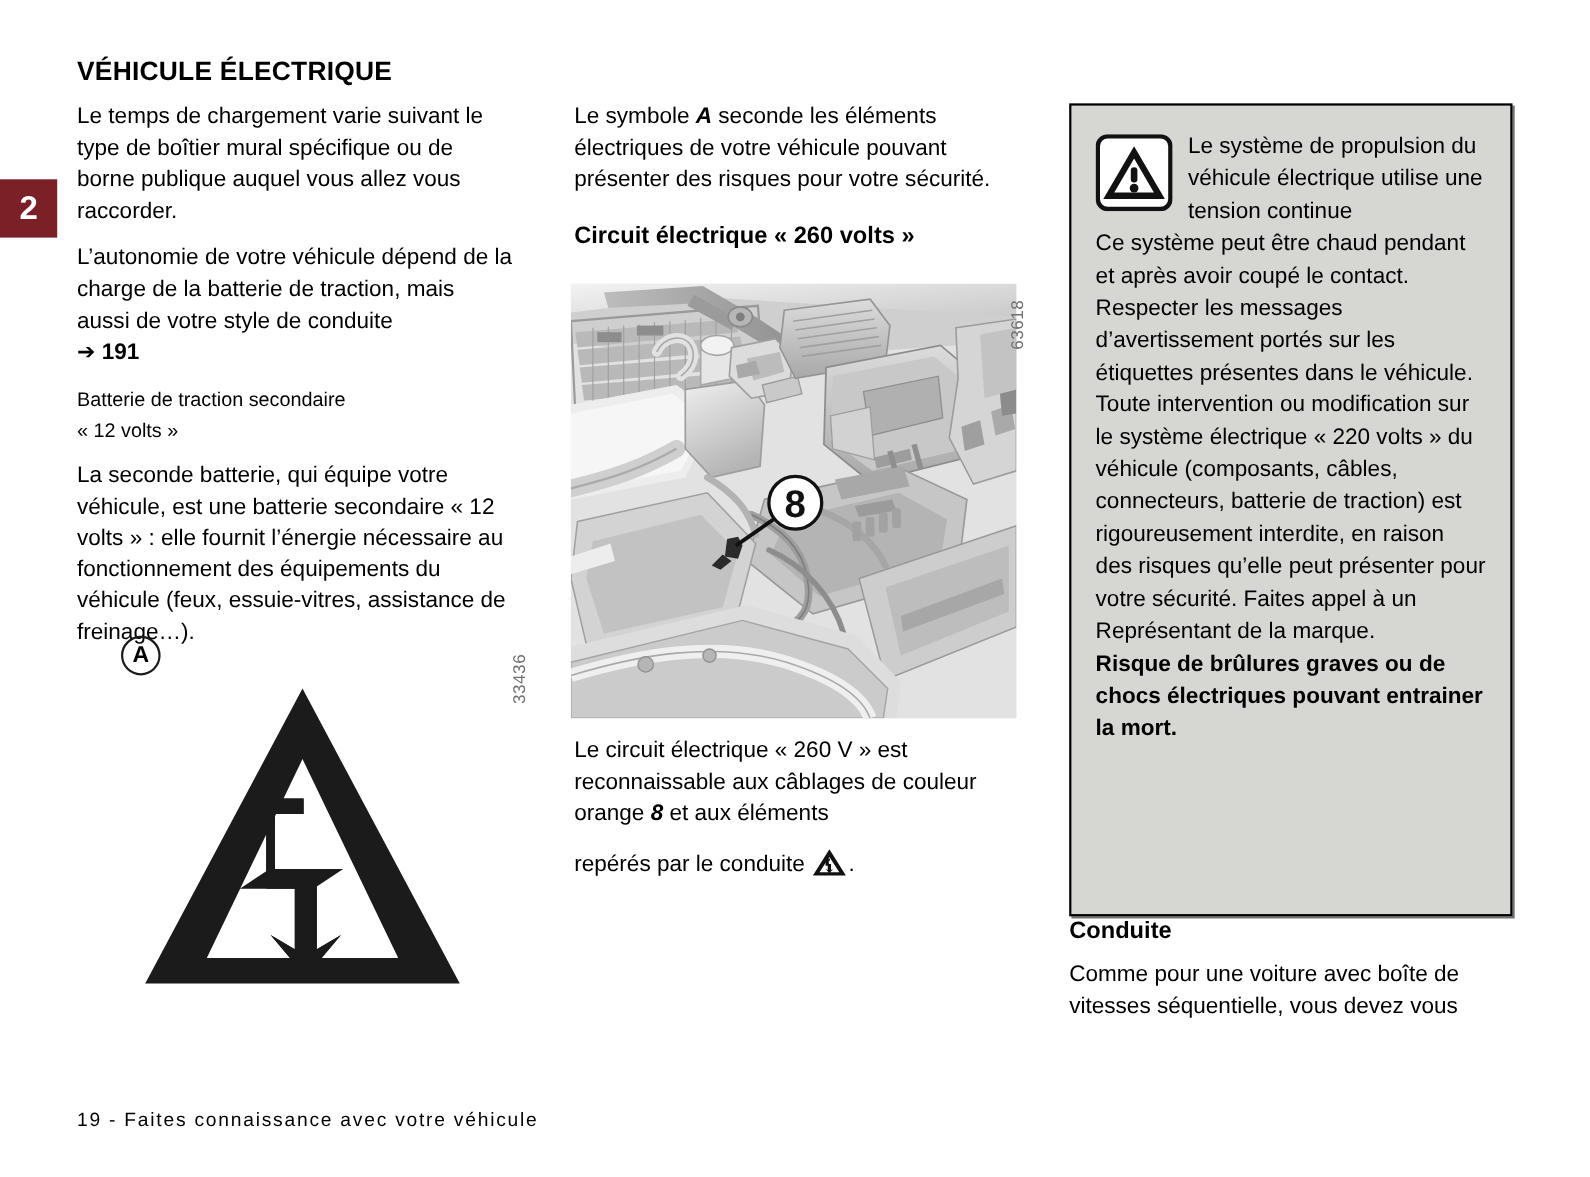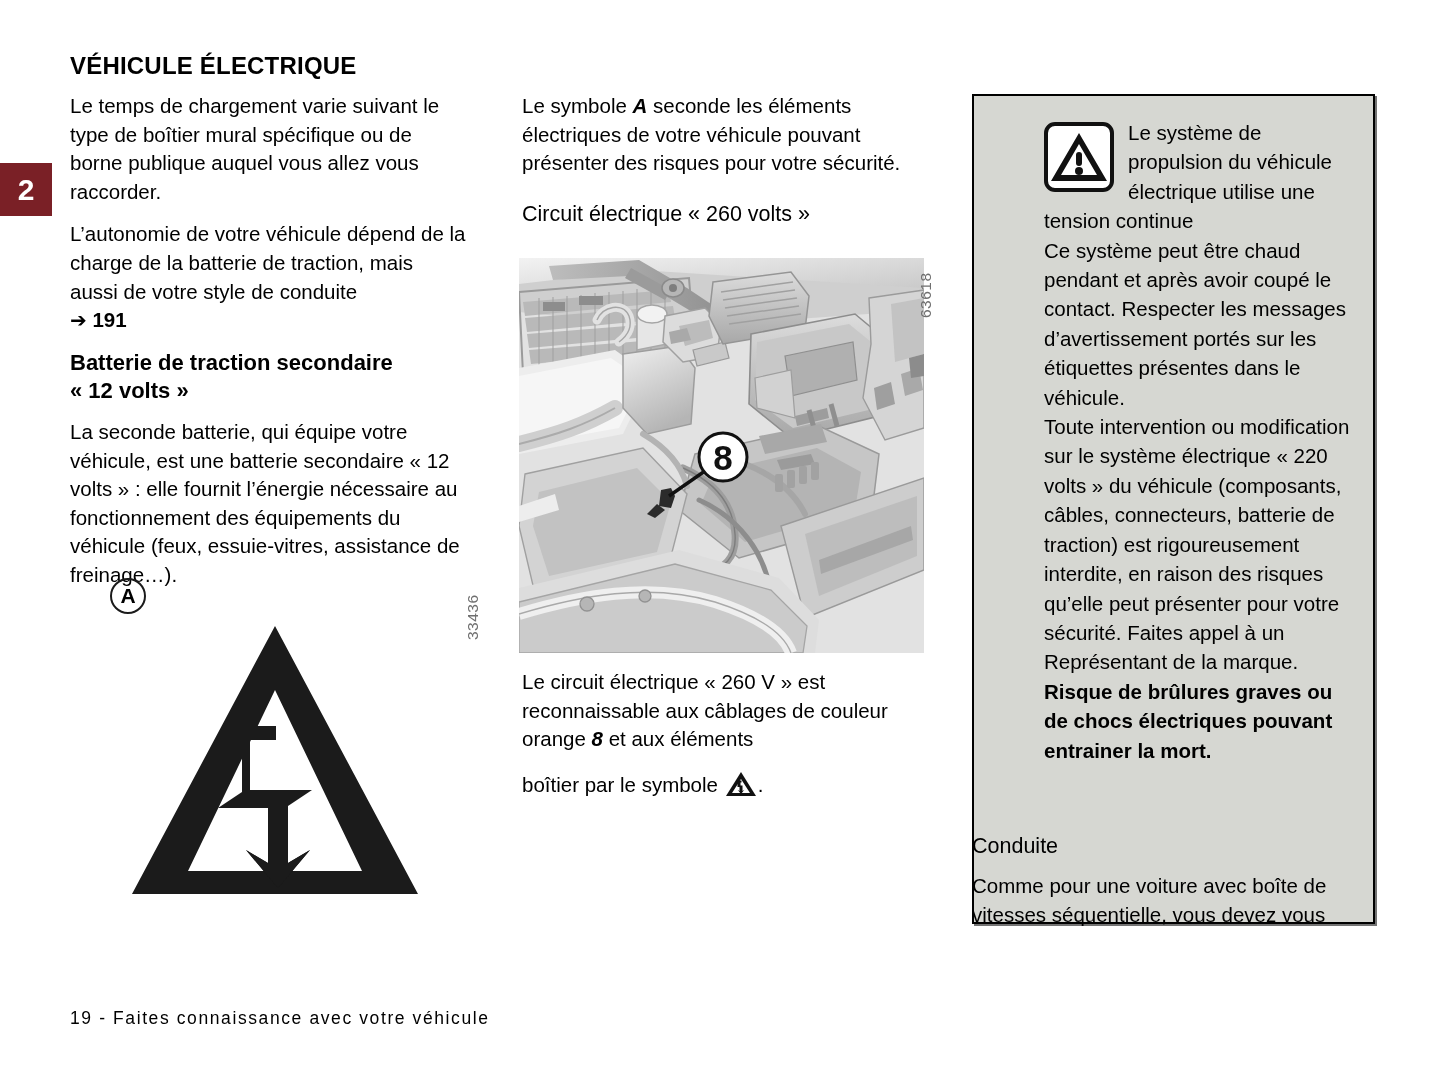--- a/index.html
+++ b/index.html
@@ -53,28 +53,28 @@
   #col2 { left: 522px; width: 404px; }
 
   p.body {
     margin: 0 0 14px 0;
     font-size: 20.5px;
     line-height: 28.6px;
   }
 
   h3.sub {
     margin: 0 0 12px 0;
-    font-size: 22px;
-    font-weight: 700;
+    font-size: 18px;
+    font-weight: 400;
     line-height: 28.6px;
   }
   h3.head2 {
     margin: 0 0 14px 0;
     font-size: 21.5px;
-    font-weight: 400;
+    font-weight: 700;
     line-height: 28px;
   }
 
   .ital-b { font-style: italic; font-weight: 700; }
 
   .arrow-ref {
     font-weight: 700;
   }
   .arrow-glyph {
     font-weight: 400;
@@ -142,26 +142,25 @@
     width: 34px;
     height: 28px;
   }
 
   
   #warning-box {
     position: absolute;
     left: 972px;
     top: 94px;
     width: 403px;
-    height: 830px;
+    height: 739px;
     background: #d6d7d2;
     border: 2px solid #000000;
     box-sizing: border-box;
     box-shadow: 2px 2px 0 0 rgba(0,0,0,0.55);
-    padding-left: 48px;
   }
   #warning-inner {
     padding: 22px 22px 16px 22px;
     font-size: 20.5px;
     line-height: 29.4px;
   }
   #warn-icon {
     float: left;
     width: 70px;
     height: 70px;
@@ -388,21 +387,21 @@
     <line x1="150" y1="238" x2="196" y2="206" stroke="#111111" stroke-width="3.5"></line>
     <circle cx="204" cy="199" r="24" fill="#ffffff" stroke="#111111" stroke-width="3"></circle>
     <text x="204" y="212" font-family="Liberation Sans, sans-serif" font-size="35" font-weight="700" fill="#111111" text-anchor="middle">8</text>
   </svg>
 </div>
 
 <div class="refnum" id="refnum-2">63618</div>
 
 <div style="position:absolute; left:522px; top:668px; width:404px;">
   <p class="body"><span>Le circuit électrique « 260 V » est reconnaissable aux câblages de couleur orange </span><span class="ital-b">8</span><span> et aux éléments</span></p>
-  <p class="body" style="margin-top:16px;"><span>boîtier par le symbole </span><span class="inline-sym"><svg viewBox="0 0 34 28" width="34" height="28" aria-hidden="true">
+  <p class="body" style="margin-top:16px;"><span>repérés par le conduite </span><span class="inline-sym"><svg viewBox="0 0 34 28" width="34" height="28" aria-hidden="true">
           <path d="M17 2 L32 26 L2 26 Z M17 9 L26 23 L8 23 Z" fill="#111111" fill-rule="evenodd"></path>
           <path d="M17.5 10.5 L13.5 10.5 L13.5 17 L11 17 L15.5 17 L15.5 21 L13.6 19.8 L17 24 L20.4 19.8 L18.5 21 L18.5 15.5 L21 15.5 L16.5 15.5 L16.5 12.6 L17.5 12.6 Z" fill="#111111"></path>
         </svg></span><span>.</span></p>
 </div>
 
 <div id="warning-box">
   <div id="warning-inner">
     <span id="warn-icon">
       <svg viewBox="0 0 70 70" width="70" height="70" aria-hidden="true">
         <rect x="2" y="2" width="66" height="66" rx="9" ry="9" fill="#ffffff" stroke="#111111" stroke-width="4"></rect>

